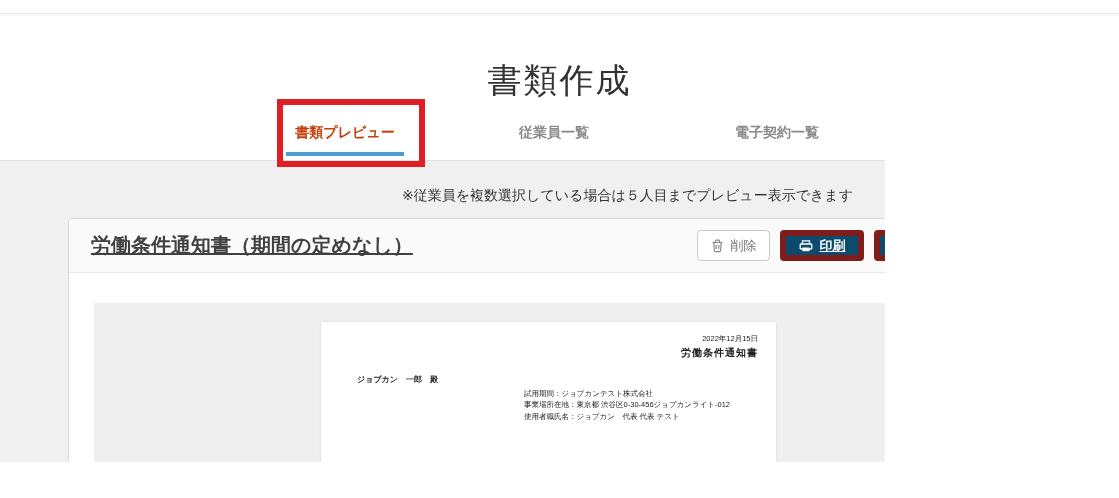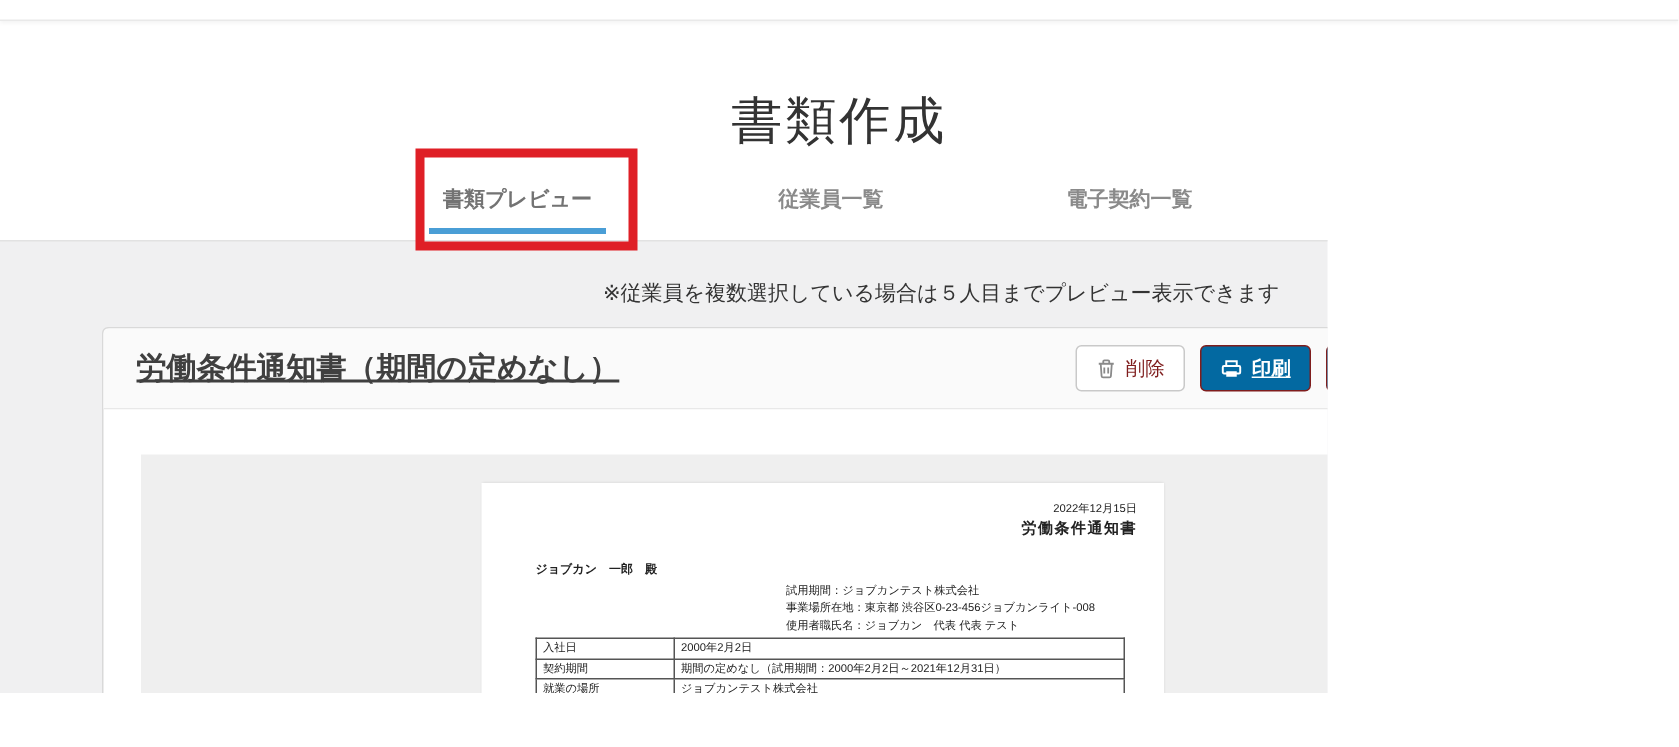--- a/index.html
+++ b/index.html
@@ -14,28 +14,28 @@
   }
 
   
   .page-title {
     position: absolute; top: 58px; left: 0; width: 1119px;
     text-align: center; font-size: 34px; font-weight: 500; color: #333;
     letter-spacing: 2px;
   }
   .tab { position: absolute; top: 124px; height: 32px; text-align: center;
          font-size: 14px; font-weight: bold; color: #8a8a8a; cursor: pointer; }
-  .tab.active { color: #737373; }
+  .tab.active { color: #c2410c; }
   .tab.active .underline {
     position: absolute; left: 0; bottom: 0; width: 100%; height: 4px;
     background: #4a9ed6;
   }
   .tab-1 { left: 286px; width: 118px; }
   .tab-2 { left: 514px; width: 80px; }
-  .tab-3 { left: 710px; width: 86px; }
+  .tab-3 { left: 734px; width: 86px; }
 
   
   .annotation-box {
     position: absolute; left: 277px; top: 99px; width: 148px; height: 68px;
     border: 6px solid #df1f26; z-index: 20; pointer-events: none;
   }
 
   
   .section {
     position: absolute; top: 160px; left: 0; width: 885px; height: 302px;
@@ -57,22 +57,22 @@
     display: flex; align-items: center; padding: 0 15px 0 22px;
   }
   .card-title { flex: 1; font-size: 20px; font-weight: bold; color: #404040; text-decoration: underline; }
   .btn {
     display: inline-flex; align-items: center; gap: 6px;
     height: 31px; padding: 0 13px; border-radius: 4px;
     font-size: 13px; font-weight: bold; cursor: pointer;
     font-family: "Liberation Sans", "DejaVu Sans", sans-serif;
   }
   .btn + .btn { margin-left: 10px; }
-  .btn-ghost { background: #fff; border: 1px solid #c9c9c9; color: #7f1d1d; font-weight: normal; }
-  .btn-blue  { background: #0369a1; border: 1px solid #7f1d1d; color: #fff; text-decoration: underline; }
+  .btn-ghost { background: #fff; border: 1px solid #c9c9c9; color: #737373; font-weight: normal; }
+  .btn-blue  { background: #0c4a6e; border: 6px solid #7f1d1d; color: #fff; text-decoration: underline; }
   .btn svg { display: block; }
 
   
   .card-body { padding: 30px 25px 0 25px; }
   .preview-area {
     background: #efefef; width: 909px; height: 260px;
     position: relative; overflow: hidden;
   }
   .doc-page {
     width: 455px; margin: 19px auto 0 auto; background: #fff;
@@ -154,41 +154,20 @@
     </div>
 
     <div class="card-body">
       <div class="preview-area">
         <div class="doc-page">
           <div class="doc-date">2022年12月15日</div>
           <div class="doc-title">労働条件通知書</div>
           <div class="doc-recipient">ジョブカン　一郎　殿</div>
           <div class="doc-employer">
             <div>試用期間：ジョブカンテスト株式会社</div>
-            <div>事業場所在地：東京都 渋谷区0-23-456ジョブカンライト-008</div>
+            <div>事業場所在地：東京都 渋谷区0-30-456ジョブカンライト-012</div>
             <div>使用者職氏名：ジョブカン　代表 代表 テスト</div>
           </div>
-          <table class="doc-table">
-            <tbody>
-              <tr>
-                <td class="lbl">入社日</td>
-                <td>2000年2月2日</td>
-              </tr>
-              <tr>
-                <td class="lbl">契約期間</td>
-                <td>期間の定めなし（試用期間：2000年2月2日～2021年12月31日）</td>
-              </tr>
-              <tr>
-                <td class="lbl">就業の場所</td>
-                <td>ジョブカンテスト株式会社</td>
-              </tr>
-              <tr>
-                <td class="lbl">所属</td>
-                <td>本社</td>
-              </tr>
-
-            </tbody>
-          </table>
         </div>
       </div>
     </div>
   </div>
 </div>
 
 </body></html>

